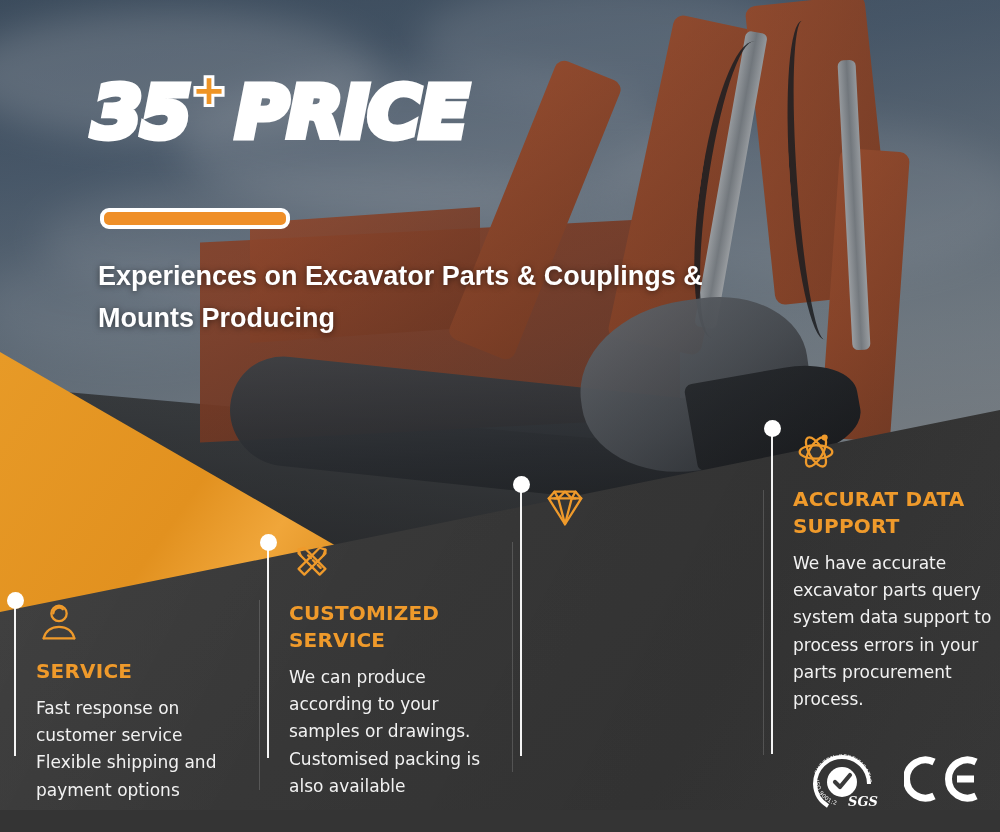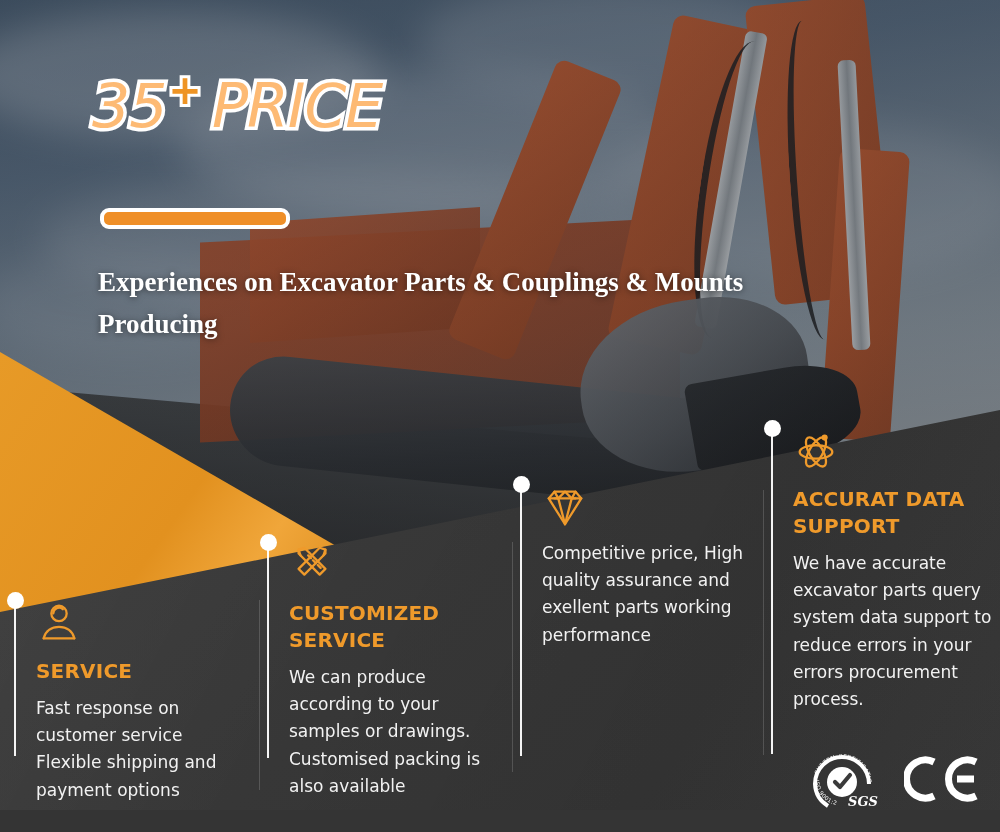--- a/index.html
+++ b/index.html
@@ -158,25 +158,25 @@
 
   
   .headline {
     position: absolute;
     left: 92px; top: 78px;
     display: flex;
     align-items: flex-start;
   }
   .hl-num, .hl-years {
     font-family: "DejaVu Sans", sans-serif;
-    font-weight: normal;
-    font-size: 60px;
+    font-weight: bold;
+    font-size: 72px;
     line-height: .95;
     letter-spacing: -1px;
-    color: #fdba74;
+    color: #ffffff;
     -webkit-text-stroke: 7px #ffffff;
     paint-order: stroke fill;
     font-style: italic;
   }
   .hl-plus {
     font-family: "DejaVu Sans", sans-serif;
     font-weight: bold;
     font-size: 40px;
     line-height: 1;
     color: #ee9425;
@@ -191,24 +191,24 @@
     left: 100px; top: 208px;
     width: 182px; height: 13px;
     background: #ef8f28;
     border: 4px solid #ffffff;
     border-radius: 9px;
     box-sizing: content-box;
   }
 
   .subtitle {
     position: absolute;
-    left: 98px; top: 262px;
+    left: 98px; top: 256px;
     width: 700px;
     color: #ffffff;
-    font-family: Liberation Serif, serif;
+    font-family: Liberation Sans, sans-serif;
     font-weight: bold;
     font-size: 27px;
     line-height: 1.55;
     text-shadow: 0 1px 6px rgba(0,0,0,0.5);
   }
 
   
   .features {
     position: absolute;
     left: 0; top: 0;
@@ -378,36 +378,35 @@
       <div class="stem"></div>
       <div class="f-icon">
         <svg viewBox="0 0 48 48" fill="none" stroke="currentColor" stroke-width="2.4" stroke-linecap="round" stroke-linejoin="round">
           <path d="M7 15h34L24 42 7 15z"></path>
           <path d="M7 15l6-7h22l6 7"></path>
           <path d="M13 8l4 7-4 0M35 8l-4 7 4 0"></path>
           <path d="M17 15l7 27 7-27"></path>
           <path d="M17 15l7-7 7 7"></path>
         </svg>
       </div>
-      <div class="f-body">Competitive price, High quality assurance and exellent parts working performance</div>
     </div>
 
     <div class="feature f4">
       <div class="dot"></div>
       <div class="stem"></div>
       <div class="f-icon">
         <svg viewBox="0 0 48 48" fill="none" stroke="currentColor" stroke-width="2.4" stroke-linecap="round" stroke-linejoin="round">
           <ellipse cx="24" cy="25" rx="17" ry="7"></ellipse>
           <ellipse cx="24" cy="25" rx="17" ry="7" transform="rotate(60 24 25)"></ellipse>
           <ellipse cx="24" cy="25" rx="17" ry="7" transform="rotate(120 24 25)"></ellipse>
           <circle cx="33" cy="10" r="3.2" fill="currentColor" stroke="none"></circle>
         </svg>
       </div>
       <div class="f-title">ACCURAT DATA SUPPORT</div>
-      <div class="f-body">We have accurate excavator parts query system data support to reduce errors in your errors procurement process.</div>
+      <div class="f-body">We have accurate excavator parts query system data support to process errors in your parts procurement process.</div>
     </div>
 
   </div>
 
   <div class="certs">
 
     <div class="sgs">
       <svg viewBox="0 0 72 62">
         <defs>
           <path id="arcTop" d="M10 36 A26 26 0 0 1 62 36" fill="none"></path>

